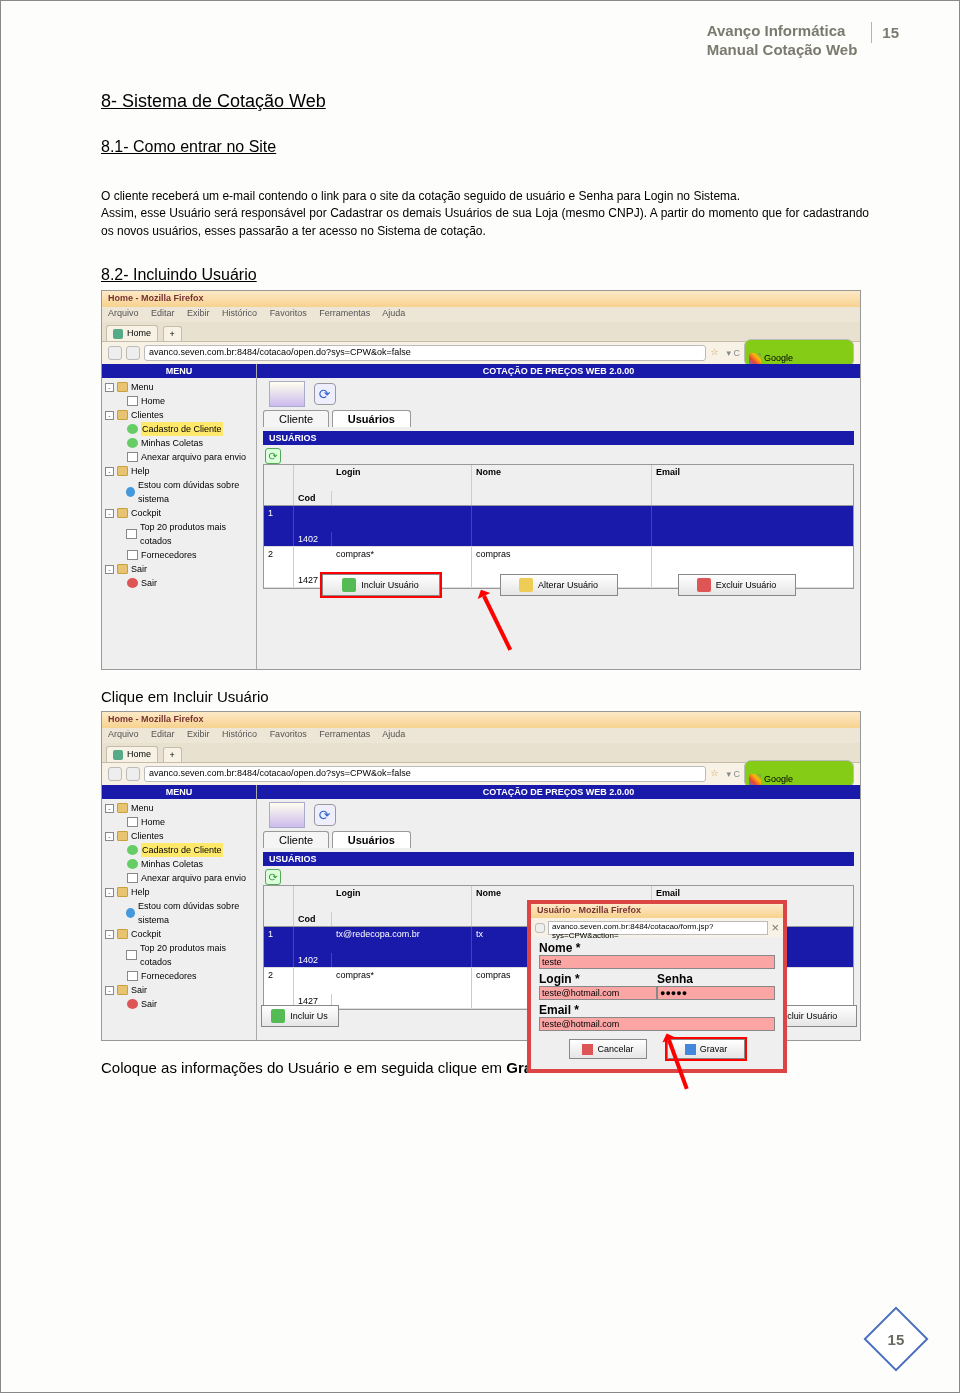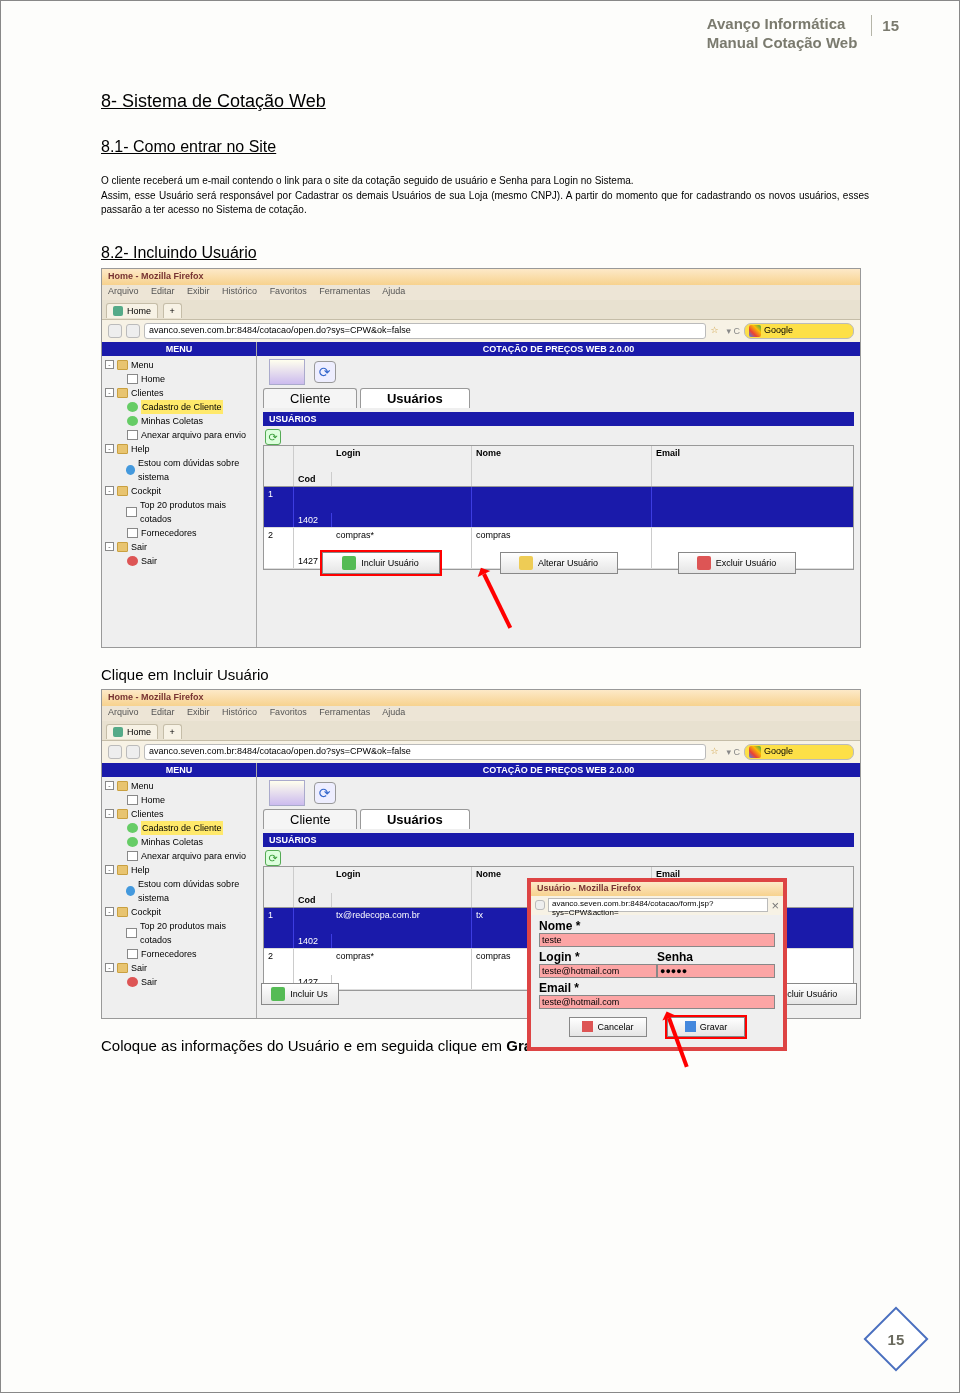--- a/index.html
+++ b/index.html
@@ -13,21 +13,21 @@
   .page {
     width: 960px;
     min-height: 1393px;
     padding: 30px 90px 40px 100px;
     border: 1px solid #888;
     position: relative;
     background: #fdfdfb;
   }
   .header-right {
     position: absolute;
-    top: 14px;
+    top: 21px;
     right: 60px;
     text-align: left;
     font-size: 15px;
     color: #7a7a6e;
     font-weight: bold;
     display: flex;
     align-items: flex-start;
   }
   .header-text { line-height: 1.25; }
   .header-pg {
@@ -42,23 +42,23 @@
     text-decoration: underline;
     margin-top: 60px;
   }
   .section-sub {
     font-size: 16px;
     color: #000;
     text-decoration: underline;
     margin-top: 26px;
   }
   .body-text {
-    font-size: 10px;
+    font-size: 12px;
     line-height: 1.45;
-    margin-top: 18px;
+    margin-top: 32px;
     text-align: justify;
   }
   .caption {
     font-size: 15px;
     margin-top: 18px;
   }
 
   
   .shot {
     width: 760px;
@@ -117,21 +117,21 @@
     padding: 0 6px;
     gap:4px;
   }
   .ff-nav-btn {
     width:14px;height:14px;border:1px solid #bbb;border-radius:3px;background:#eee;display:inline-block;
   }
   .ff-url {
     flex:1;background:#fff;border:1px solid #bbb;height:16px;border-radius:3px;font-size:9px;padding:1px 4px;
   }
   .ff-search {
-    width:110px;background:#fde047;border:1px solid #bbb;height:16px;border-radius:7px;font-size:9px;padding:1px 4px;
+    width:110px;background:#84cc16;border:1px solid #bbb;height:16px;border-radius:7px;font-size:9px;padding:13px 4px;
   }
   .ff-star { width:12px;height:12px;display:inline-block;color:#c93; }
   .ff-gicon { width:12px;height:12px;display:inline-block;background:linear-gradient(45deg,#4285f4,#ea4335,#fbbc05,#34a853);border-radius:2px;margin-right:3px;vertical-align:middle; }
 
   
   .app {
     display:flex;
     height: calc(100% - 73px);
   }
   .side {
@@ -171,21 +171,21 @@
     text-align:center;
     font-weight:bold;
     padding:2px;
     font-size:9px;
   }
   .tabstrip {
     padding: 3px 4px 0 4px;
   }
   .mtab {
     display:inline-block;
-    background:#f5f5f5;border:1px solid #999;border-bottom:none;padding:2px 26px;font-size:13px;border-radius:3px 3px 0 0;
+    background:#f5f5f5;border:1px solid #999;border-bottom:none;padding:2px 15px;font-size:11px;border-radius:3px 3px 0 0;
   }
   .mtab.active { background:#fff;font-weight:bold; }
   .ico-large { width:36px;height:26px;margin-left:8px;display:inline-block;vertical-align:middle; }
   .refresh { width:22px;height:22px;border:1px solid #999;border-radius:4px;background:#eef;display:inline-block;text-align:center;line-height:20px;color:#36c;font-size:14px;vertical-align:middle;margin-left:6px; }
   .section-bar {
     background:#1a1aaa;color:#fff;font-weight:bold;font-size:9px;padding:2px 6px;margin:4px 6px 0 6px;
   }
   .refresh-sm { width:16px;height:16px;display:inline-block;border:1px solid #5a5;background:#dfd;color:#393;border-radius:3px;line-height:14px;text-align:center;font-size:11px;margin:3px 0 0 8px; }
   .grid {
     margin: 0 6px;

